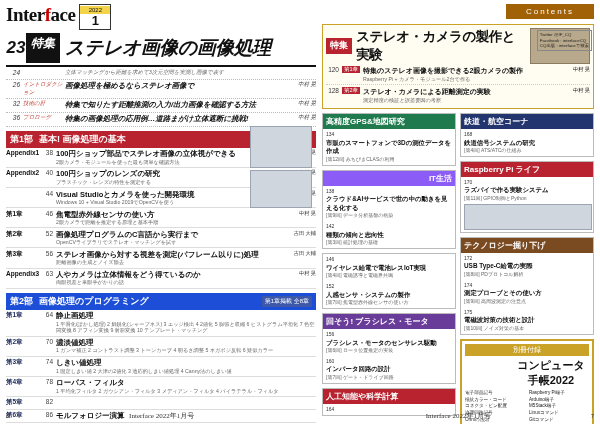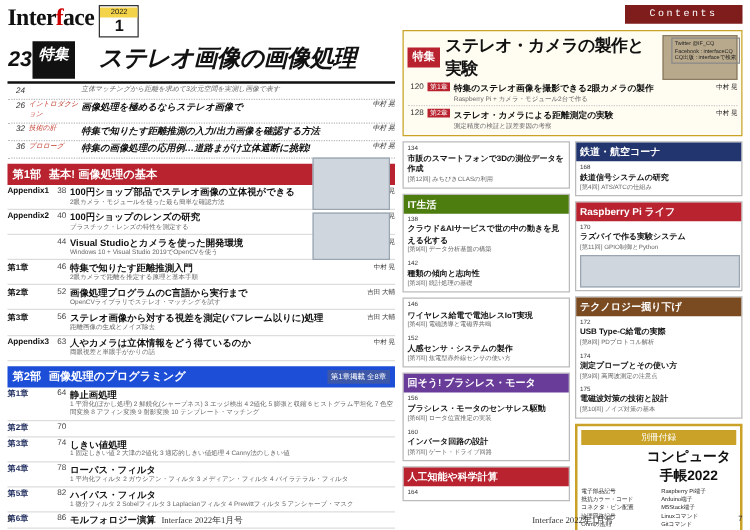--- a/index.html
+++ b/index.html
@@ -8,27 +8,27 @@
   .left{position:relative;width:320px;height:424px;box-sizing:border-box;padding:4px 4px 0 6px;}
   .right{position:relative;width:280px;height:424px;box-sizing:border-box;padding:4px 6px 0 2px;background:#fff;}
 
   
   .masthead{display:flex;align-items:flex-start;gap:4px;height:26px;}
   .logo{font-family:"Liberation Serif",serif;font-weight:bold;font-size:19px;letter-spacing:-0.5px;line-height:22px;color:#111;}
   .logo .red{color:#c00;}
   .issuebox{border:1px solid #333;width:30px;text-align:center;line-height:1;padding:1px 0 2px;}
   .issuebox .yy{font-size:6px;background:#f3d34a;display:block;padding:1px 0;}
   .issuebox .mm{font-size:13px;font-weight:bold;display:block;}
-  .contents-tab{position:absolute;right:6px;top:4px;background:#7f1d1d;color:#fff;font-size:8px;letter-spacing:2px;padding:3px 20px;writing-mode:horizontal-tb;font-family:Liberation Mono, monospace;}
+  .contents-tab{position:absolute;right:6px;top:4px;background:#a16207;color:#fff;font-size:8px;letter-spacing:2px;padding:3px 20px;writing-mode:horizontal-tb;}
 
   
   .feature-head{display:flex;align-items:stretch;margin-top:3px;border-bottom:2px solid #111;padding-bottom:2px;font-style:italic;}
   .fh-num{font-size:17px;font-weight:bold;width:20px;text-align:center;line-height:30px;}
   .fh-badge{background:#111;color:#fff;font-size:12px;font-weight:bold;padding:4px 4px;line-height:1.05;width:26px;text-align:center;letter-spacing:0;}
-  .fh-title{font-size:19px;font-weight:bold;margin-left:19px;line-height:30px;letter-spacing:-0.5px;text-align:right;}
+  .fh-title{font-size:19px;font-weight:bold;margin-left:5px;line-height:30px;letter-spacing:-0.5px;text-align:right;}
 
   .row{display:flex;align-items:flex-start;font-size:6.5px;line-height:1.35;border-bottom:1px dotted #bbb;padding:1.5px 0;font-style:italic;}
   .pg{width:14px;text-align:right;flex:none;color:#333;font-size:6.5px;padding-right:3px;}
   .tag{flex:none;color:#c0392b;font-size:5.5px;width:42px;}
   .tag.grey{color:#555;}
   .rtxt{flex:1;}
   .rtxt .t{font-weight:bold;font-size:7.5px;}
   .rtxt .s{color:#666;font-size:5.5px;}
   .auth{flex:none;font-size:5.5px;color:#333;padding-left:3px;}
 
@@ -66,21 +66,21 @@
 
   .twocol{display:flex;gap:4px;margin-top:4px;}
   .col{flex:1;}
   .box{border:1px solid #bbb;margin-bottom:4px;}
   .box-h{color:#fff;font-size:8px;font-weight:bold;padding:2px 3px;}
   .box-b{padding:2px 3px;font-size:5.6px;line-height:1.35;}
   .box-b .bt{font-weight:bold;font-size:6.4px;}
   .box-b .bs{color:#666;font-size:5px;}
   .box-b .bp{color:#333;font-size:5px;}
   .h-green{background:#1f7a4d;}
-  .h-blue{background:#4d7c0f;}
+  .h-blue{background:#8b5cf6;text-align:right;}
   .h-orange{background:#e07b1a;}
   .h-purple{background:#6a3c9a;}
   .h-red{background:#b8232f;}
   .h-navy{background:#22356f;}
   .h-brown{background:#7a4a21;}
 
   .ad{border:2px solid #c9a227;margin-top:3px;padding:3px;}
   .ad-h{background:#c9a227;color:#fff;font-size:7px;text-align:center;padding:1px;}
   .ad-t{font-size:11px;font-weight:bold;text-align:center;padding:2px 0;margin-left:48px;}
   .ad-grid{font-size:4.6px;columns:2;column-gap:4px;line-height:1.5;color:#222;}
@@ -178,21 +178,21 @@
         <div class="cbody">
           <div class="ct">Visual Studioとカメラを使った開発環境</div>
           <div class="cs">Windows 10 + Visual Studio 2019でOpenCVを使う</div>
         </div>
         <div class="ca">中村 晃</div>
       </div>
       <div class="chap">
         <div class="cno">第1章</div>
         <div class="cpg">46</div>
         <div class="cbody">
-          <div class="ct">特集で知りたす距離推測入門</div>
+          <div class="ct">焦電型赤外線センサの使い方</div>
           <div class="cs">2眼カメラで距離を推定する原理と基本手順</div>
         </div>
         <div class="ca">中村 晃</div>
       </div>
       <div class="chap">
         <div class="cno">第2章</div>
         <div class="cpg">52</div>
         <div class="cbody">
           <div class="ct">画像処理プログラムのC言語から実行まで</div>
           <div class="cs">OpenCVライブラリでステレオ・マッチングを試す</div>
@@ -233,44 +233,44 @@
         <div class="cno blue">第1章</div>
         <div class="cpg">64</div>
         <div class="cbody">
           <div class="ct">静止画処理</div>
           <div class="cs">1 平滑化(ぼかし処理) 2 鮮鋭化(シャープネス) 3 エッジ検出 4 2値化 5 膨張と収縮 6 ヒストグラム平坦化 7 色空間変換 8 アフィン変換 9 射影変換 10 テンプレート・マッチング</div>
         </div>
       </div>
       <div class="chap">
         <div class="cno blue">第2章</div>
         <div class="cpg">70</div>
+        <div class="cbody">
+          <div class="ct">濃淡値処理</div>
+          <div class="cs">1 ガンマ補正 2 コントラスト調整 3 トーンカーブ 4 明るさ調整 5 ネガポジ反転 6 疑似カラー</div>
+        </div>
       </div>
       <div class="chap">
         <div class="cno blue">第3章</div>
         <div class="cpg">74</div>
         <div class="cbody">
           <div class="ct">しきい値処理</div>
           <div class="cs">1 固定しきい値 2 大津の2値化 3 適応的しきい値処理 4 Canny法のしきい値</div>
         </div>
       </div>
       <div class="chap">
         <div class="cno blue">第4章</div>
         <div class="cpg">78</div>
         <div class="cbody">
           <div class="ct">ローパス・フィルタ</div>
           <div class="cs">1 平均化フィルタ 2 ガウシアン・フィルタ 3 メディアン・フィルタ 4 バイラテラル・フィルタ</div>
         </div>
       </div>
       <div class="chap">
         <div class="cno blue">第5章</div>
         <div class="cpg">82</div>
-        <div class="cbody">
-          <div class="ct">ハイパス・フィルタ</div>
-          <div class="cs">1 微分フィルタ 2 Sobelフィルタ 3 Laplacianフィルタ 4 Prewittフィルタ 5 アンシャープ・マスク</div>
-        </div>
       </div>
       <div class="chap">
         <div class="cno blue">第6章</div>
         <div class="cpg">86</div>
         <div class="cbody">
           <div class="ct">モルフォロジー演算</div>
 
         </div>
       </div>
 
@@ -310,20 +310,21 @@
         </div>
         <div class="ra">中村 晃</div>
       </div>
     </div>
 
     <div class="twocol">
 
       <div class="col">
 
         <div class="box">
+          <div class="box-h h-green">高精度GPS&amp;地図研究</div>
           <div class="box-b">
             <span class="bp">134</span>
             <div class="bt">市販のスマートフォンで3Dの測位データを作成</div>
             <div class="bs">[第12回] みちびきCLASの利用</div>
           </div>
         </div>
 
         <div class="box">
           <div class="box-h h-blue">IT生活</div>
           <div class="box-b">

